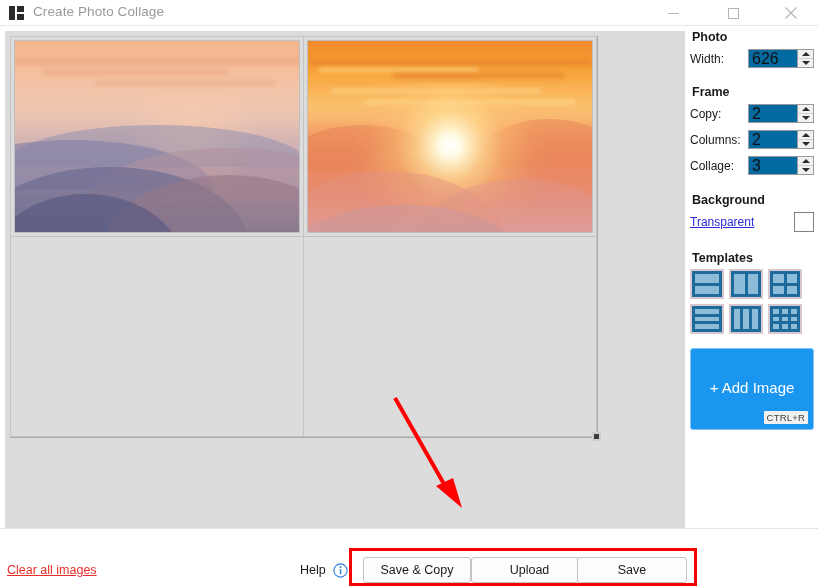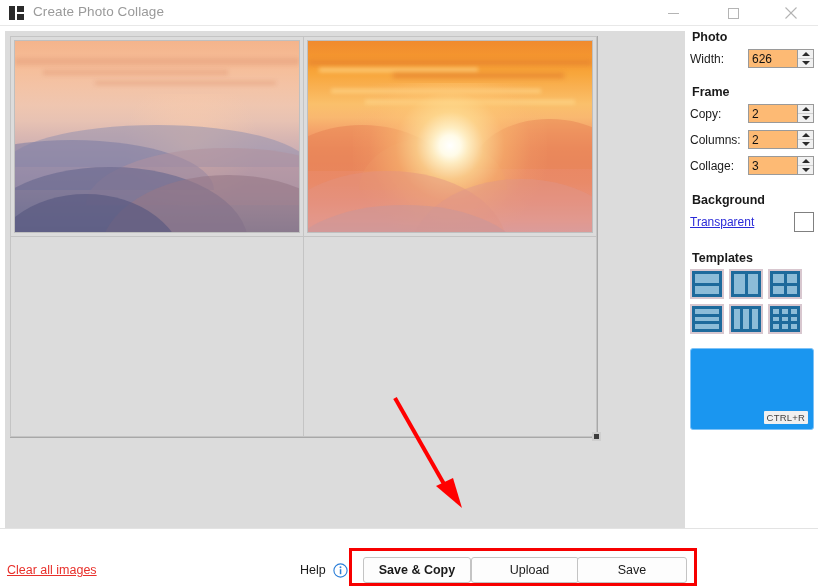--- a/index.html
+++ b/index.html
@@ -203,24 +203,24 @@
     height: 19px;
     border: 1px solid #9a9a9a;
     background: #fff;
     margin-left: auto;
   }
   .spin input {
     width: 48px;
     border: 0;
     outline: none;
     font-family: "Liberation Sans", sans-serif;
-    font-size: 12px;
+    font-size: 16px;
     color: #111;
     padding: 0 2px 0 3px;
-    background: #fdba74;
+    background: #0369a1;
   }
   .spin .btns {
     width: 16px;
     display: flex;
     flex-direction: column;
     border-left: 1px solid #9a9a9a;
     background: #f1f1f1;
   }
   .spin .btns span {
     flex: 1;
@@ -333,21 +333,21 @@
     top: 28px;
     height: 26px;
     background: #fdfdfd;
     border: 1px solid #c4c4c4;
     border-radius: 3px;
     font-family: "Liberation Sans", sans-serif;
     font-size: 12.5px;
     color: #1a1a1a;
     cursor: pointer;
   }
-  #btn-save-copy { left: 363px; width: 108px; font-weight: bold; }
+  #btn-save-copy { left: 363px; width: 108px; }
   #btn-upload    { left: 471px; width: 108px; padding-left: 15px; }
   #btn-save      { left: 577px; width: 110px; }
 
   #buttons-highlight {
     position: absolute;
     left: 349px; top: 548px;
     width: 348px; height: 38px;
     border: 3px solid #f70000;
     pointer-events: none;
   }
@@ -551,20 +551,21 @@
             <i></i>
             <i></i>
             <i></i>
             <i></i>
             <i></i>
             <i></i>
           </div>
       </div>
 
       <div id="add-image-btn">
+        <div id="add-image-label">+ Add Image</div>
         <div id="add-image-shortcut">CTRL+R</div>
       </div>
 
     </div>
   </div>
 
   <div id="bottombar">
     <span id="clear-all-link">Clear all images</span>
 
     <span id="help-label">Help</span>

